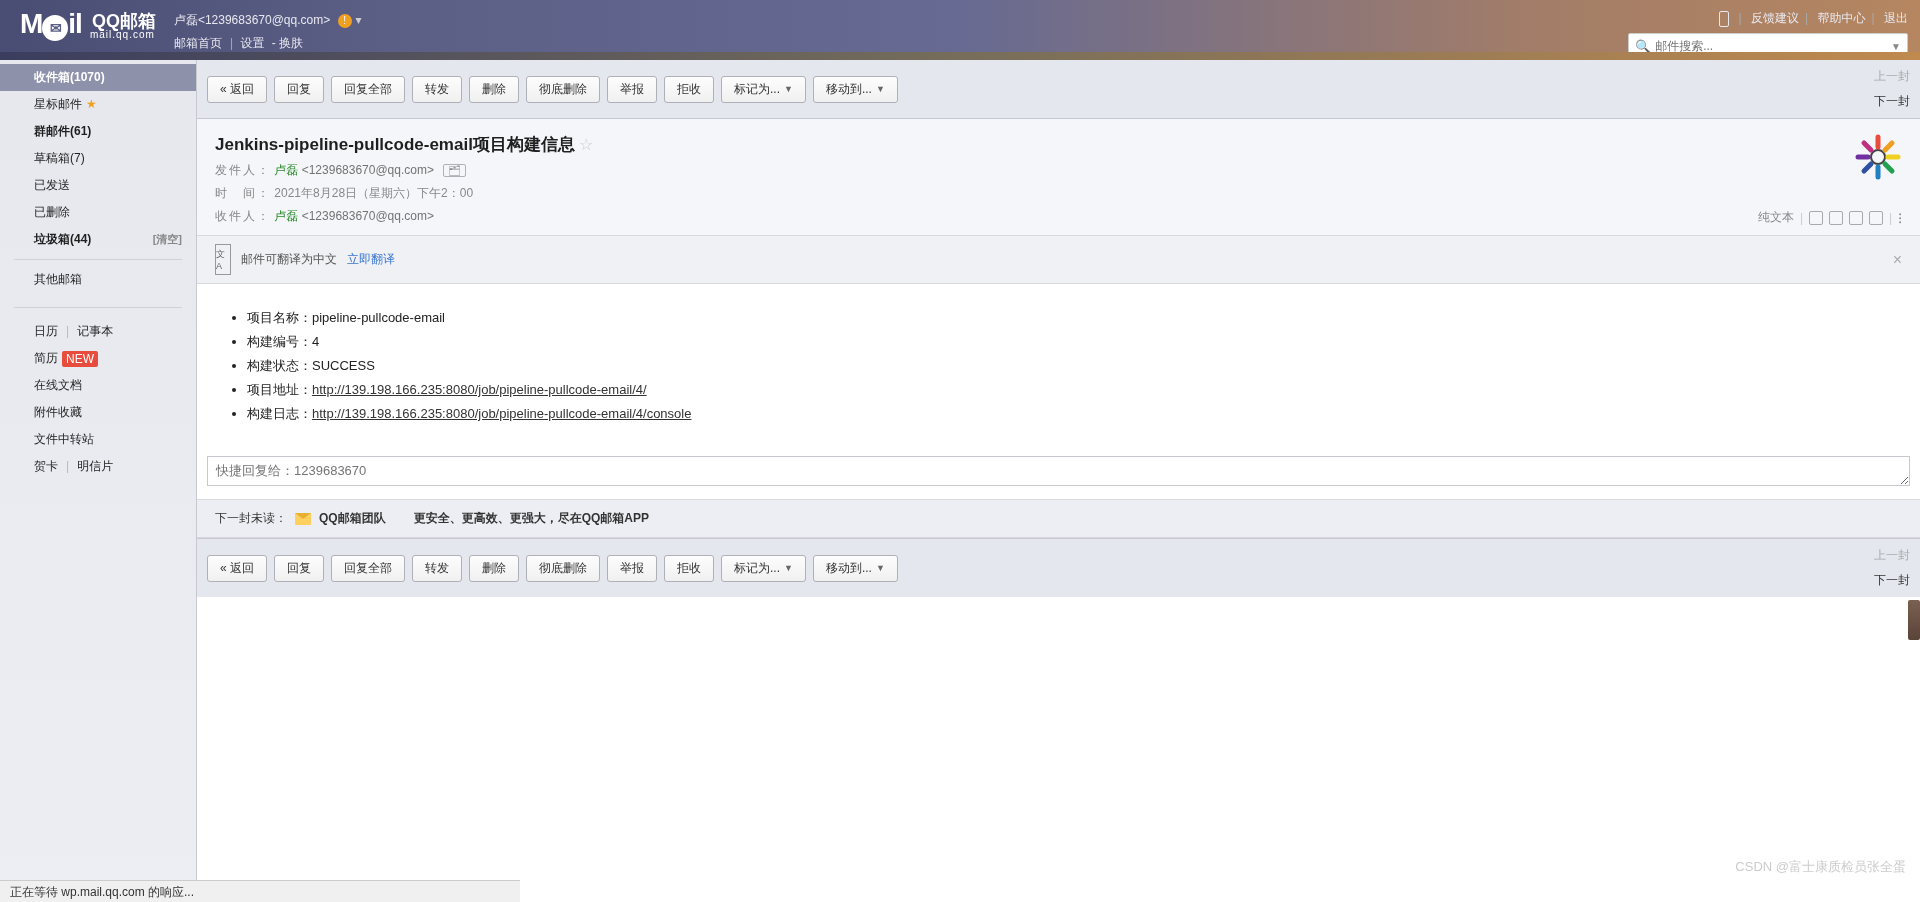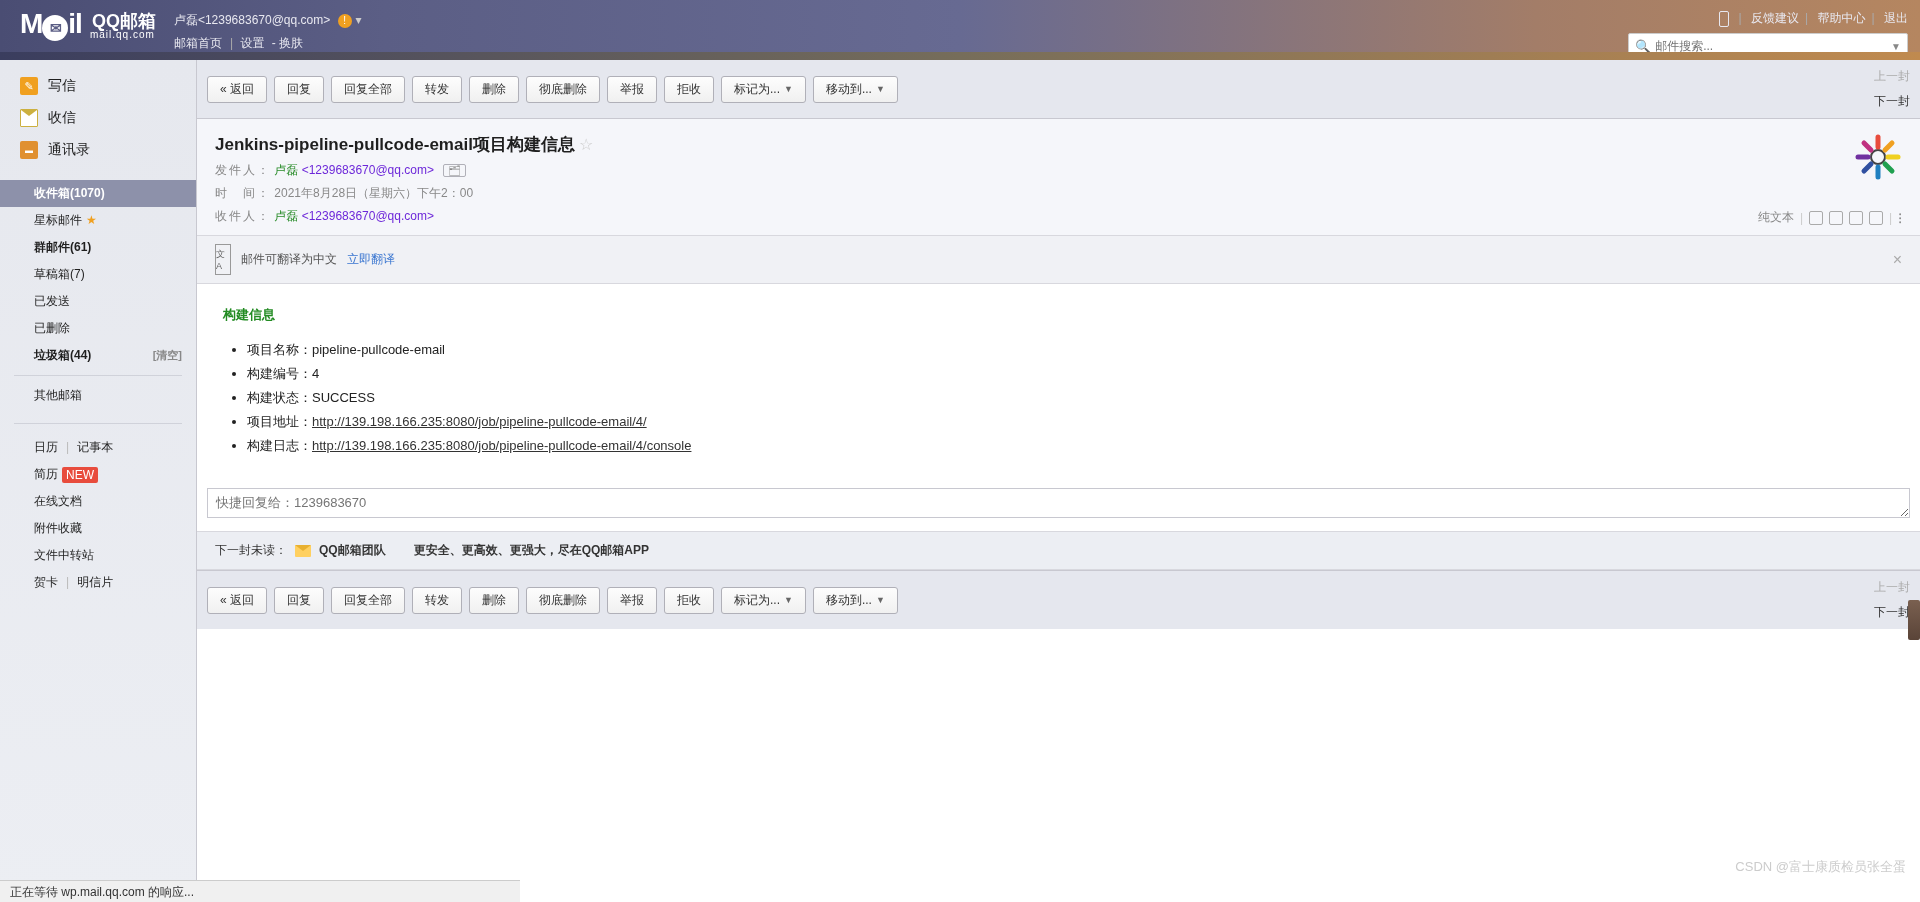--- a/index.html
+++ b/index.html
@@ -66,21 +66,21 @@
 .toolbar-right .dim { color:#aaa; }
 .toolbar-right .link { color:#333; cursor:pointer; }
 
 
 .mailhead { background:#f5f6fa; border-bottom:1px solid #d8d8de; padding:14px 18px 10px; position:relative; }
 .mailhead h2 { font-size:17px; font-weight:bold; color:#1f1f1f; display:inline; }
 .mailhead .star-o { color:#ccc; margin-left:4px; font-size:16px; cursor:pointer; }
 .mailhead .row { margin-top:6px; font-size:12px; color:#888; }
 .mailhead .row .lbl { letter-spacing:2px; }
 .mailhead .row .name { color:#2a8c2a; }
-.mailhead .row .addr { color:#6d28d9; }
+.mailhead .row .addr { color:#737373; }
 .mailhead .vcard { display:inline-block; border:1px solid #b0b0b8; padding:0 4px; font-size:10px; color:#888; border-radius:2px; margin-left:6px; }
 .mailhead .avatar { position:absolute; right:18px; top:14px; width:48px; height:48px; }
 .mailhead .tools { position:absolute; right:18px; bottom:8px; display:flex; align-items:center; gap:6px; color:#888; font-size:12px; }
 .mailhead .tools .sep { color:#ccc; }
 .mailhead .tools .ico { width:14px; height:14px; border:1px solid #aaa; border-radius:2px; display:inline-block; cursor:pointer; }
 
 
 .transbar { background:#f0f1f5; border-bottom:1px solid #d8d8de; padding:8px 18px; display:flex; align-items:center; gap:10px; font-size:12px; color:#555; }
 .transbar .ico { width:16px; height:31px; border:1px solid #999; display:inline-flex; align-items:center; justify-content:center; font-size:9px; color:#666; }
 .transbar a { color:#3a76d0; text-decoration:none; }
@@ -145,34 +145,20 @@
       <span class="mag">🔍</span>
       <input placeholder="邮件搜索..." style="">
       <span class="drop">▼</span>
     </div>
   </div>
 </div>
 
 <div class="main">
 
   <div class="sidebar">
-    <div class="side-primary">
-      <div class="item">
-          <span class="icon icon-compose"></span>
-          <span>写信</span>
-        </div>
-      <div class="item">
-          <span class="icon icon-receive"></span>
-          <span>收信</span>
-        </div>
-      <div class="item">
-          <span class="icon icon-contacts"></span>
-          <span>通讯录</span>
-        </div>
-    </div>
     <div class="side-folders">
       <div class="folder active bold">
           <span>收件箱(1070)</span>
         </div>
       <div class="folder">
           <span><span>星标邮件</span><span class="star">★</span></span>
         </div>
       <div class="folder bold">
           <span>群邮件(61)</span>
         </div>
@@ -274,21 +260,20 @@
     </div>
 
     <div class="transbar">
       <span class="ico">文A</span>
       <span>邮件可翻译为中文</span>
       <a>立即翻译</a>
       <span class="close">×</span>
     </div>
 
     <div class="mailbody">
-      <h3>构建信息</h3>
       <ul>
         <li><span>项目名称：</span><span>pipeline-pullcode-email</span></li>
         <li><span>构建编号：</span><span>4</span></li>
         <li><span>构建状态：</span><span>SUCCESS</span></li>
         <li><span>项目地址：</span><a>http://139.198.166.235:8080/job/pipeline-pullcode-email/4/</a></li>
         <li><span>构建日志：</span><a>http://139.198.166.235:8080/job/pipeline-pullcode-email/4/console</a></li>
       </ul>
     </div>
 
     <div class="quickreply">

